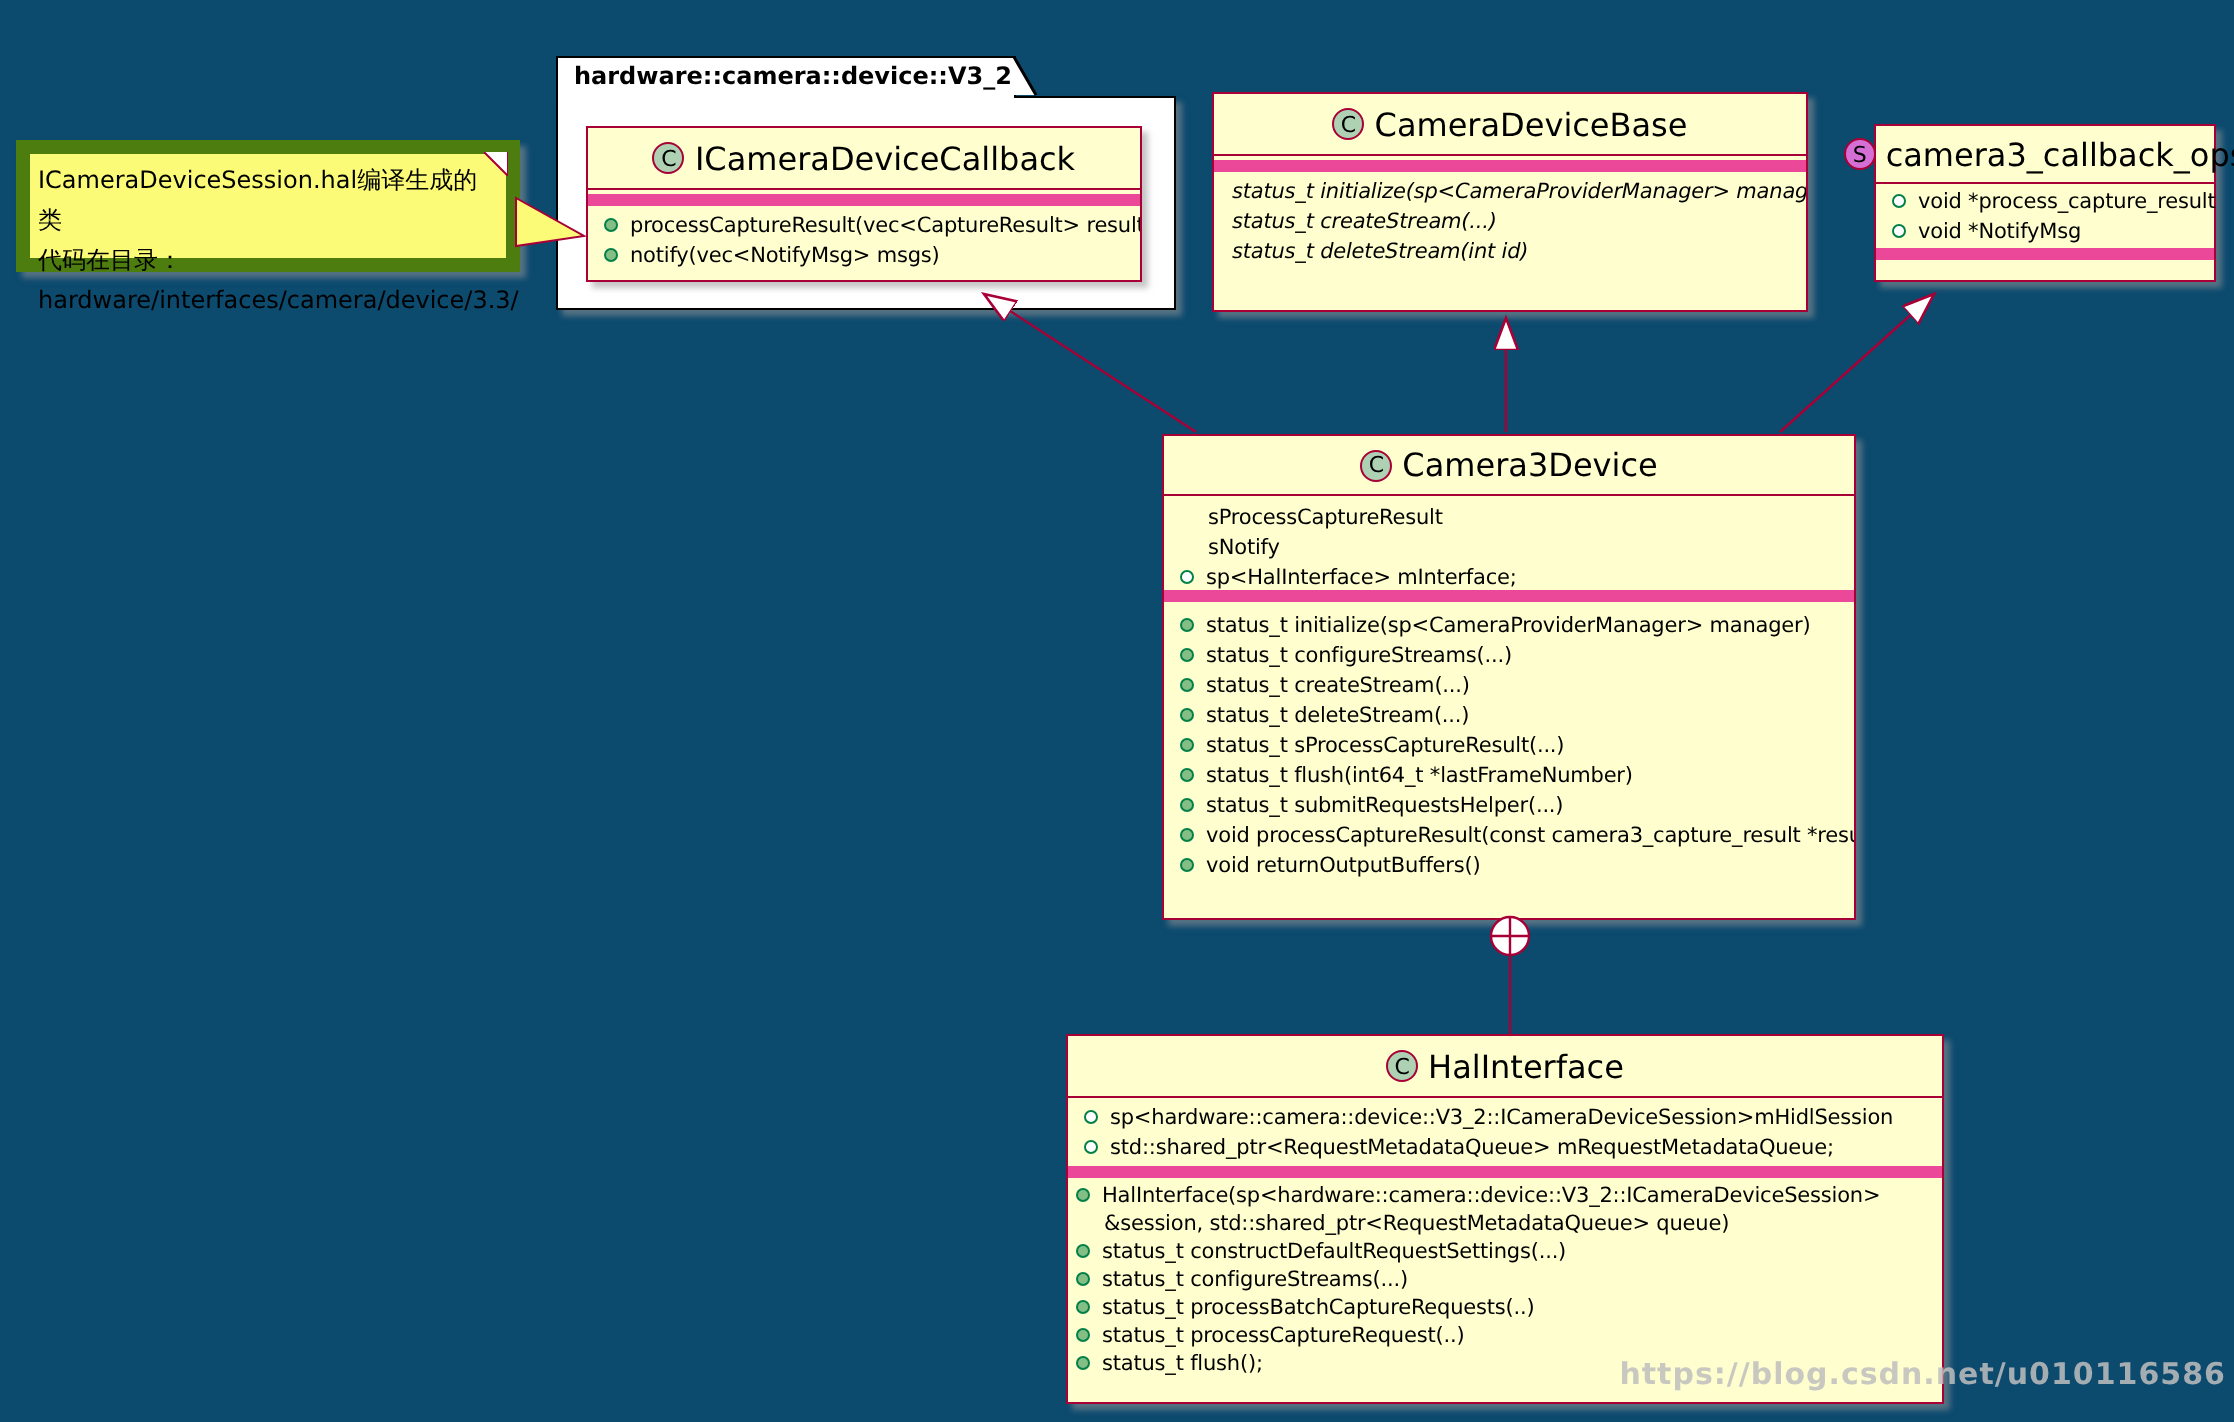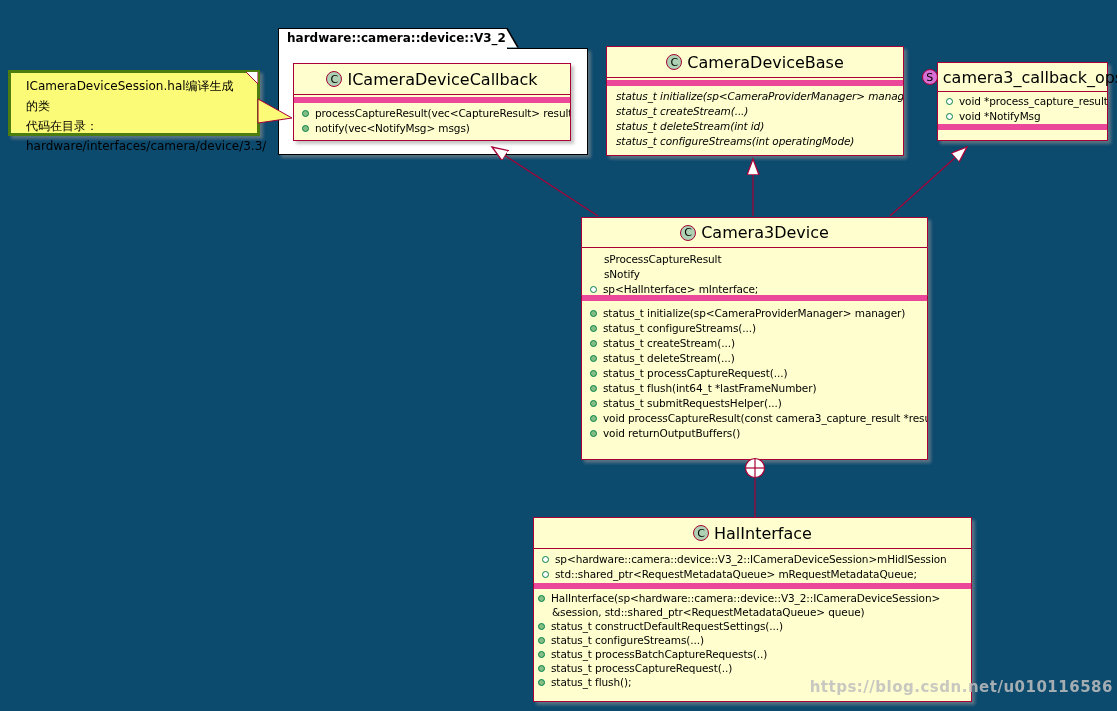--- a/index.html
+++ b/index.html
@@ -5,23 +5,23 @@
   * { margin:0; padding:0; box-sizing:border-box; }
   html,body { background:#ffffff; }
   #canvas {
     position:relative; width:1117px; height:711px; overflow:hidden;
     font-family:"DejaVu Sans","Liberation Sans",sans-serif; color:#000;
     background:#0c4a6e;
   }
   
   .note {
     position:absolute; left:8px; top:70px; width:252px; height:66px;
-    background:#FBFB77; border:3px solid #4d7c0f;
+    background:#FBFB77; border:7px solid #4d7c0f;
     box-shadow:3px 3px 3px rgba(150,150,150,.55);
-    padding:3px 15px; font-size:12px; line-height:20px;
+    padding:3px 4px; font-size:12px; line-height:20px;
   }
   .note-fold { position:absolute; top:-1px; right:-1px; }
   
   .pkg-tab {
     position:absolute; left:278px; top:28px; width:230px; height:21px;
     background:#ffffff; border:1.5px solid #000; border-bottom:none;
     font-size:12px; font-weight:bold; line-height:19px; padding-left:8px;
     white-space:nowrap;
   }
   .pkg-body {
@@ -97,21 +97,20 @@
   <div class="uml-class" style="left:606px; top:46px; width:298px; height:110px;">
     <div class="c-header" style="height:31px">
       <span class="spot spot-c">C</span>
       <span class="class-name">CameraDeviceBase</span>
     </div>
     <div class="c-fields" style="height:8px"></div>
     <div class="c-methods">
         <div class="member abstract"><span class="m-text">status_t initialize(sp&lt;CameraProviderManager&gt; manager)</span></div>
         <div class="member abstract"><span class="m-text">status_t createStream(...)</span></div>
         <div class="member abstract"><span class="m-text">status_t deleteStream(int id)</span></div>
-        <div class="member abstract"><span class="m-text">status_t configureStreams(int operatingMode)</span></div>
       </div>
   </div>
 
   <div class="uml-class" style="left:937px; top:62px; width:171px; height:79px;">
     <div class="c-header" style="height:29px">
       <span class="spot spot-s">S</span>
       <span class="class-name">camera3_callback_ops</span>
     </div>
     <div class="c-fields" style="height:38px">
         <div class="member"><span class="m-icon field"></span><span class="m-text">void *process_capture_result</span></div>
@@ -128,21 +127,21 @@
     <div class="c-fields" style="height:53px; padding-top:4px">
         <div class="member static"><span class="m-text">sProcessCaptureResult</span></div>
         <div class="member static"><span class="m-text">sNotify</span></div>
         <div class="member"><span class="m-icon field"></span><span class="m-text">sp&lt;HalInterface&gt; mInterface;</span></div>
       </div>
     <div class="c-methods" style="padding-top:5px">
         <div class="member"><span class="m-icon method"></span><span class="m-text">status_t initialize(sp&lt;CameraProviderManager&gt; manager)</span></div>
         <div class="member"><span class="m-icon method"></span><span class="m-text">status_t configureStreams(...)</span></div>
         <div class="member"><span class="m-icon method"></span><span class="m-text">status_t createStream(...)</span></div>
         <div class="member"><span class="m-icon method"></span><span class="m-text">status_t deleteStream(...)</span></div>
-        <div class="member"><span class="m-icon method"></span><span class="m-text">status_t processCaptureRequest(...)</span></div>
+        <div class="member"><span class="m-icon method"></span><span class="m-text">status_t sProcessCaptureResult(...)</span></div>
         <div class="member"><span class="m-icon method"></span><span class="m-text">status_t flush(int64_t *lastFrameNumber)</span></div>
         <div class="member"><span class="m-icon method"></span><span class="m-text">status_t submitRequestsHelper(...)</span></div>
         <div class="member"><span class="m-icon method"></span><span class="m-text">void processCaptureResult(const camera3_capture_result *result)</span></div>
         <div class="member"><span class="m-icon method"></span><span class="m-text">void returnOutputBuffers()</span></div>
       </div>
   </div>
 
   <div class="uml-class" style="left:533px; top:517px; width:439px; height:185px;">
     <div class="c-header" style="height:31px">
       <span class="spot spot-c">C</span>

